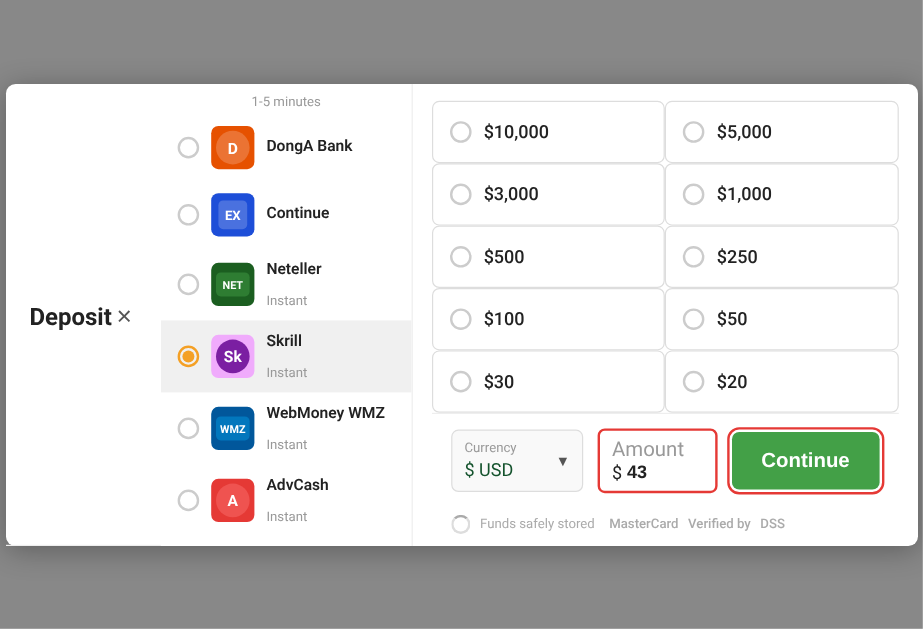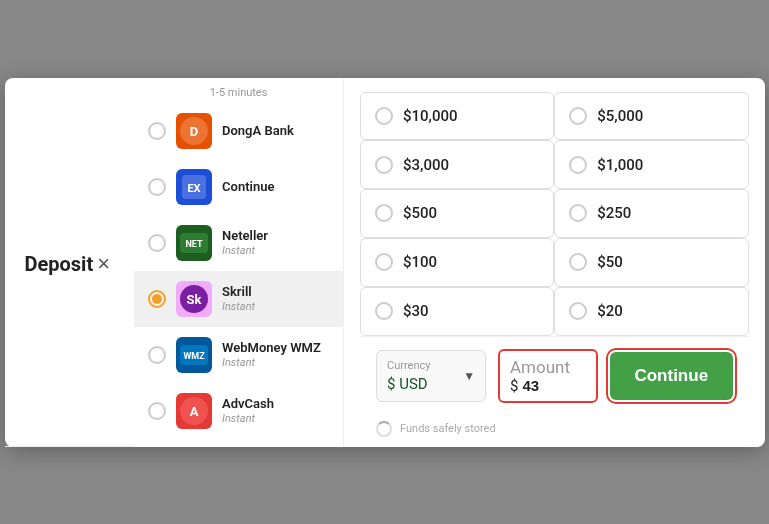--- a/index.html
+++ b/index.html
@@ -114,22 +114,21 @@
       flex-direction: column;
     }
     .bank-name {
       font-size: 13px;
       font-weight: 600;
       color: #222;
     }
     .bank-speed {
       font-size: 11px;
       color: #999;
-      margin-top: 1px;
-      font-style: italic;
+      margin-top: 12px;
     }
     
     .main-content {
       flex: 1;
       display: flex;
       flex-direction: column;
       padding: 14px 16px 0;
       overflow: hidden;
     }
     .amounts-grid {
@@ -425,16 +424,21 @@
             <input class="amount-input" type="text" value="43" style="">
           </div>
         </div>
 
         <button class="continue-btn">Continue</button>
       </div>
 
       <div class="safety-row">
         <div class="safety-spinner"></div>
         <span>Funds safely stored</span>
+        <div class="safety-cards">
+          <span class="card-badge">MasterCard</span>
+          <span class="card-badge">Verified by</span>
+          <span class="card-badge">DSS</span>
+        </div>
       </div>
     </div>
   </div>
 </div>
 
 </body></html>

